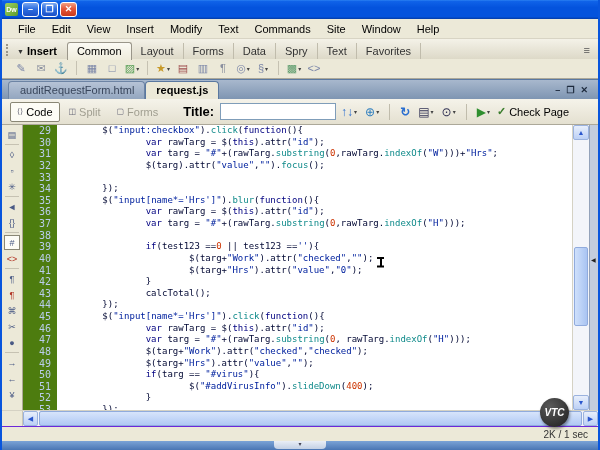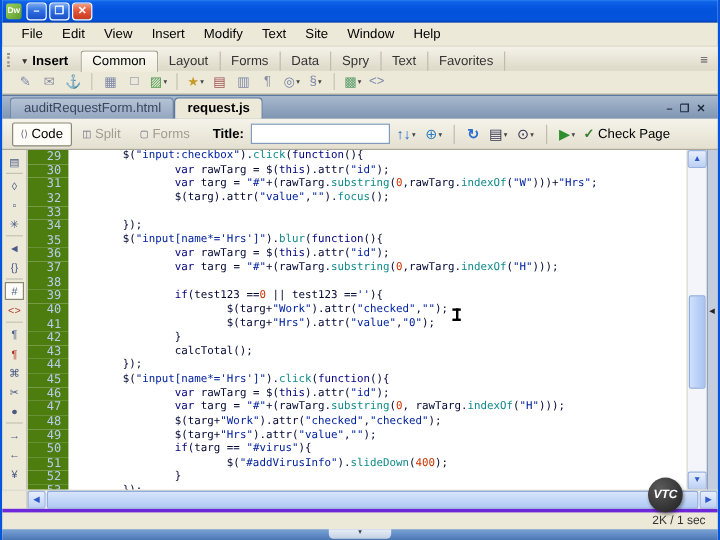--- a/index.html
+++ b/index.html
@@ -53,21 +53,21 @@
   .doctabs .spacer{flex:1;}
   .docbtns{display:flex;gap:6px;margin:0 10px 4px 0;color:#1d2a3d;font-size:9px;font-weight:bold;}
 
   
   .codebar{flex:0 0 25px;display:flex;align-items:center;background:linear-gradient(to bottom,#f5f3ea,#e4e0d0);
     border-bottom:1px solid #aca899;padding-left:8px;gap:2px;}
   .viewbtn{display:flex;align-items:center;gap:3px;font-size:11px;height:18px;padding:0 6px;border-radius:2px;}
   .viewbtn .vicon{font-size:8px;color:#667;}
   .viewbtn.pressed{background:#fdfcf6;border:1px solid #8a8775;color:#000;}
   .viewbtn.disabled{color:#a09e90;border:1px solid transparent;}
-  .title-label{font-size:11px;font-weight:bold;margin:0 4px 0 10px;}
+  .title-label{font-size:13px;font-weight:bold;margin:0 4px 0 16px;}
   .title-input{width:110px;height:15px;border:1px solid #7f9db9;background:#fff;font-size:11px;padding:0 2px;}
   .tbicon{display:flex;align-items:center;font-size:12px;margin:0 3px;color:#335;}
   .tbicon .dd{font-size:6px;color:#444;margin-left:1px;}
   .tbsep{width:1px;height:16px;background:#c0bcac;margin:0 5px;}
   .checkpage{display:flex;align-items:center;gap:3px;font-size:11px;color:#000;margin-left:2px;}
   .cp-icon{color:#3a7d2c;font-size:11px;font-weight:bold;}
 
   
   .main{flex:1;display:flex;min-height:0;}
   .codingbar{flex:0 0 20px;background:#ece9d8;border-right:1px solid #aca899;
@@ -98,21 +98,21 @@
   .hscrollrow{flex:0 0 15px;display:flex;background:#f3f5fa;border-top:1px solid #d5d2c4;}
   .hscrollrow .pad{flex:0 0 20px;background:#ece9d8;border-right:1px solid #cac6b6;}
   .htrack{flex:1;position:relative;display:flex;}
   .hbtn{flex:0 0 15px;background:linear-gradient(to bottom,#e8effc,#bcd0f5);border:1px solid #9ab2de;
     box-sizing:border-box;border-radius:2px;color:#2b57ce;font-size:7px;text-align:center;line-height:13px;}
   .hthumb{flex:1;margin:0 1px;background:linear-gradient(to bottom,#d7e4fb,#b0c9f4);
     border:1px solid #90abdd;border-radius:2px;}
 
   
   .statusbar{flex:0 0 14px;display:flex;align-items:center;justify-content:flex-end;
-    background:#ece9d8;border-top:3px solid #6d28d9;font-size:10px;color:#333;padding-right:10px;}
+    background:#ece9d8;border-top:1px solid #6d28d9;font-size:10px;color:#333;padding-right:10px;}
   .bottomstrip{flex:0 0 9px;background:linear-gradient(to bottom,#7ba3d6,#4a76b4);position:relative;}
   .bgrip{position:absolute;left:50%;top:0;transform:translateX(-50%);width:52px;height:8px;
     background:linear-gradient(to bottom,#e9eef6,#c3d0e4);border-radius:0 0 4px 4px;text-align:center;
     font-size:6px;line-height:7px;color:#445;}
 
   
   .vtc{position:absolute;width:29px;height:29px;border-radius:50%;background:radial-gradient(circle at 35% 30%,#5a5a5a,#1d1d1d);
     color:#fff;font-weight:bold;font-size:10px;display:flex;align-items:center;justify-content:center;
     right:29px;bottom:23px;box-shadow:1px 2px 3px rgba(0,0,0,.4);font-style:italic;}
   .ibeam{position:absolute;left:374px;top:255px;width:9px;height:14px;pointer-events:none;}
@@ -134,20 +134,21 @@
     </div>
   </div>
 
   <div class="menubar" id="menu-items">
       <span class="menuitem">File</span>
       <span class="menuitem">Edit</span>
       <span class="menuitem">View</span>
       <span class="menuitem">Insert</span>
       <span class="menuitem">Modify</span>
       <span class="menuitem">Text</span>
+      <span class="menuitem">Commands</span>
       <span class="menuitem">Site</span>
       <span class="menuitem">Window</span>
       <span class="menuitem">Help</span>
     </div>
 
   <div class="insertbar">
     <div class="insert-tabs-row">
       <div class="grip"></div>
       <div class="insert-label">
         <span class="tri">▼</span>

